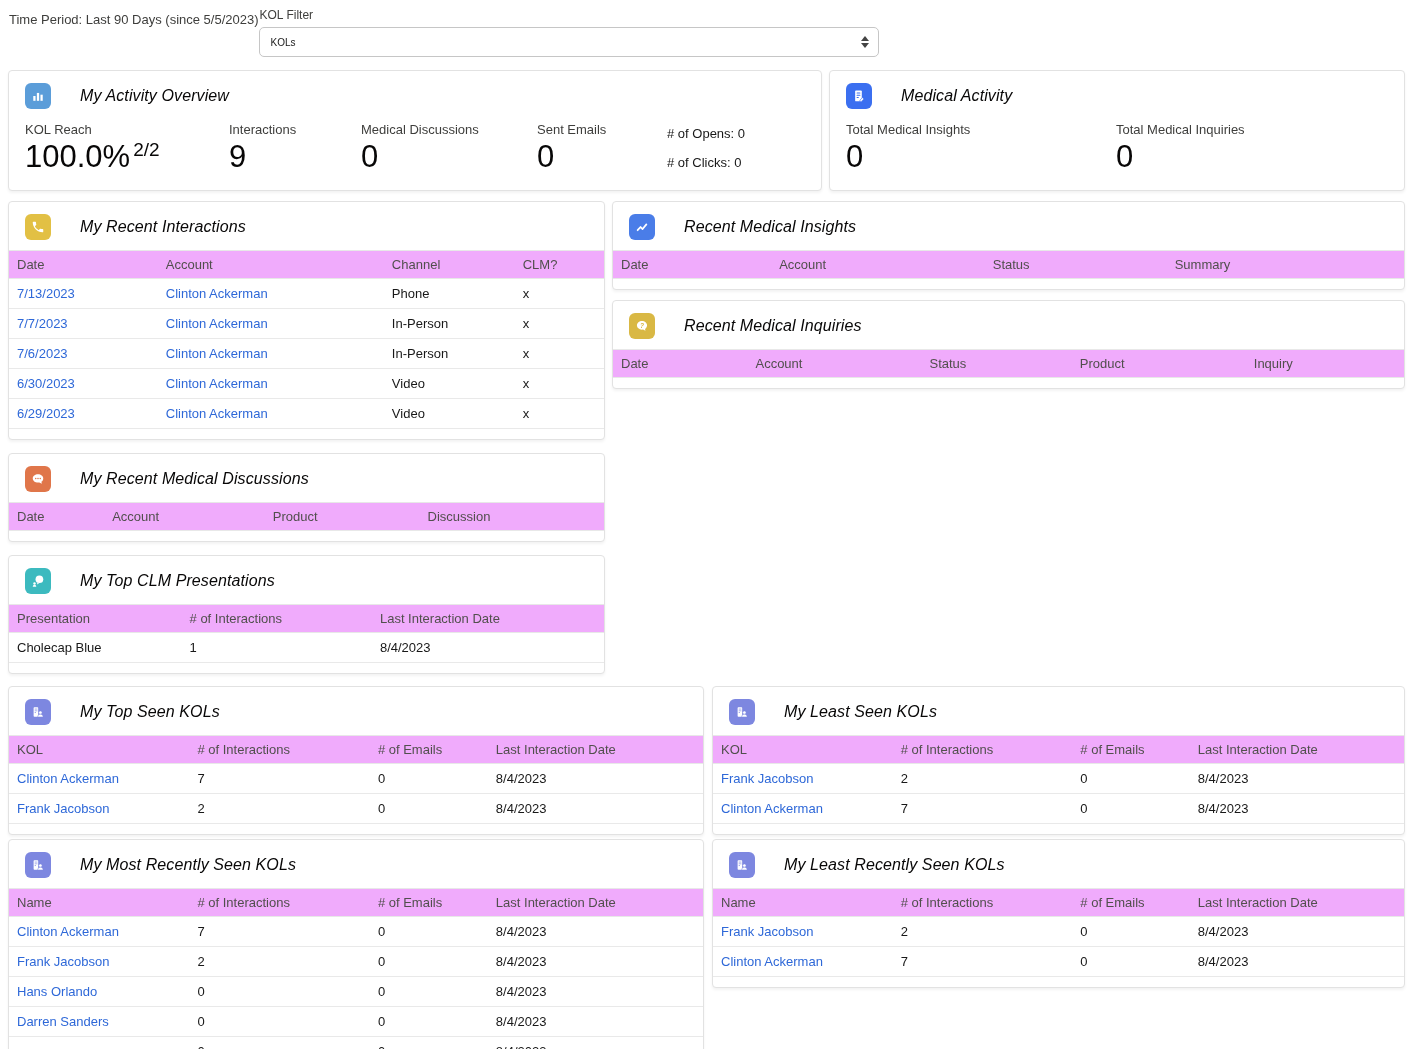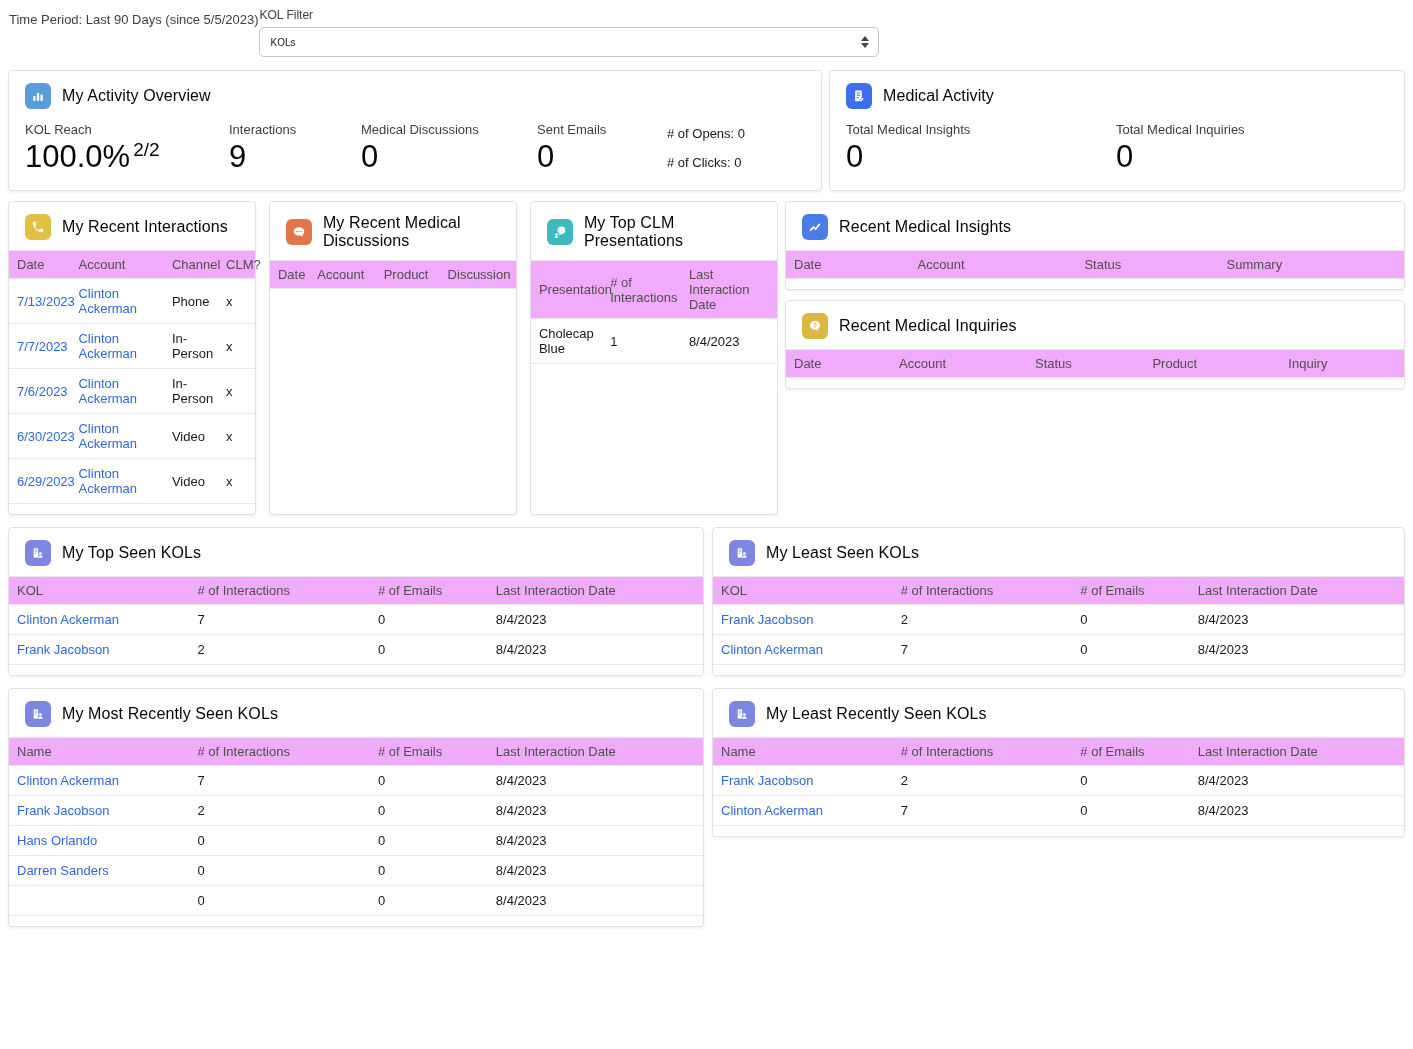--- a/index.html
+++ b/index.html
@@ -16,32 +16,32 @@
             display: flex; align-items: center; justify-content: space-between; padding: 0 9px 0 11px;
             font-size: 10px; color: #181818; cursor: pointer; }
   .stepper { display: flex; flex-direction: column; align-items: center; }
   .tri-up { width: 0; height: 0; border-left: 4px solid transparent; border-right: 4px solid transparent; border-bottom: 5px solid #444; }
   .tri-down { width: 0; height: 0; border-left: 4px solid transparent; border-right: 4px solid transparent; border-top: 5px solid #444; margin-top: 2px; }
 
   
   .row { display: flex; gap: 7px; align-items: flex-start; }
   .row1 { margin-bottom: 10px; }
   .row2 { margin-bottom: 12px; }
-  .row3 { margin-bottom: 12px; align-items: center; }
+  .row3 { margin-bottom: 4px; align-items: center; }
   .row34 { gap: 8px; }
   .w-activity { width: 814px; }
   .w-medical { flex: 1; }
-  .col-left { width: 770px; display: flex; flex-direction: row; gap: 13px; }
+  .col-left { width: 597px; display: flex; flex-direction: column; gap: 13px; }
   .col-right { flex: 1; display: flex; flex-direction: column; gap: 10px; }
   .w-kolcard { width: 696px; }
   .w-kolcard-r { flex: 1; }
 
   
   .card { background: #fff; border: 1px solid #e2e2e2; border-radius: 4px; box-shadow: 0 2px 3px rgba(0,0,0,.05); padding-bottom: 10px; }
-  .card-header { display: flex; align-items: center; gap: 11px; padding: 12px 16px 10px 16px; }
+  .card-header { display: flex; align-items: center; gap: 29px; padding: 12px 16px 10px 16px; font-style: italic; }
   .card-icon { width: 26px; height: 26px; border-radius: 6px; display: flex; align-items: center; justify-content: center; flex: 0 0 26px; }
   .card-title { font-size: 16px; font-weight: 400; color: #080707; letter-spacing: .1px; }
 
   
   .metrics { display: flex; padding: 3px 16px 6px 16px; }
   .metric-label { font-size: 13px; color: #3e3e3c; margin-bottom: 3px; }
   .metric-value { font-size: 31px; color: #080707; line-height: 1.1; }
   .frac { font-size: 19px; color: #080707; margin-left: 3px; position: relative; top: -11px; }
   .m0 { width: 204px; } .m1 { width: 132px; } .m2 { width: 176px; } .m3 { width: 130px; }
   .opens-block { display: flex; flex-direction: column; gap: 14px; font-size: 13px; color: #181818; padding-top: 4px; }

